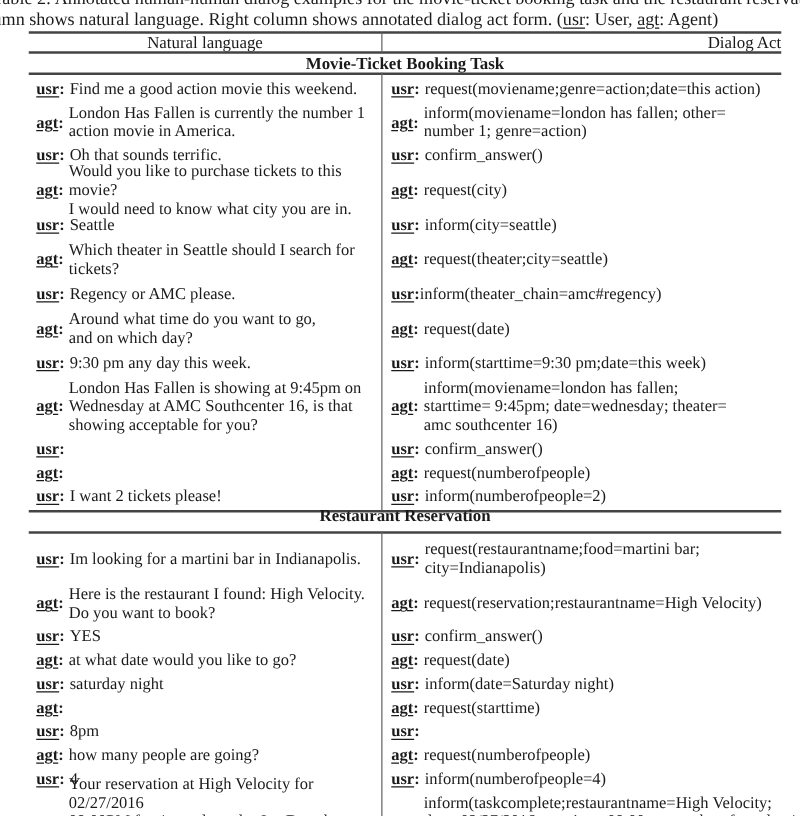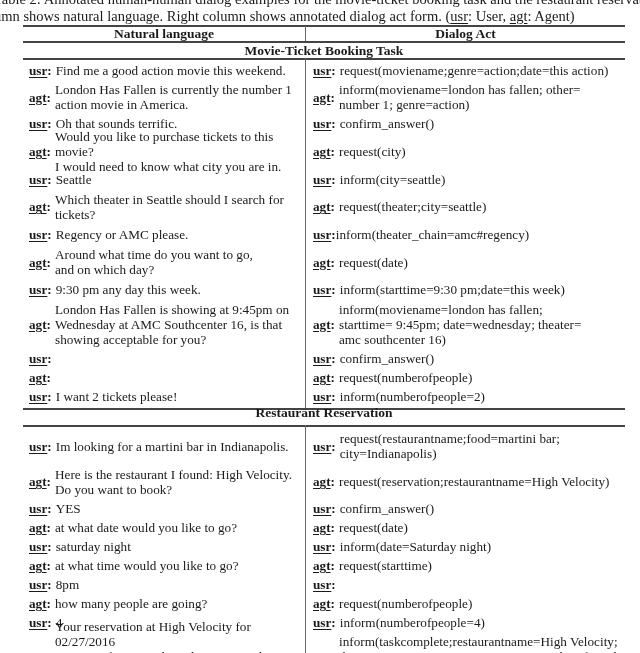--- a/index.html
+++ b/index.html
@@ -4,23 +4,23 @@
 <style>
   html, body { margin:0; padding:0; background:#fff; }
   body { width:640px; height:653px; overflow:hidden; position:relative;
          font-family:"Liberation Serif","DejaVu Serif",serif; color:#1a1a1a; }
   .caption { position:absolute; left:0; white-space:nowrap; font-size:14.5px; line-height:16px; }
   .cap1 { top:-9px; left:-6px; }
   .cap2 { top:8px; left:-6px; }
   .u { text-decoration:underline; text-underline-offset:2px; }
   .table { position:absolute; left:23px; width:602px; top:25px; }
   .rule { position:absolute; left:0; width:602px; height:1.5px; background:#444; }
-  .thead { position:absolute; top:1px; left:0; width:602px; height:15px; font-weight:bold; font-size:13.5px; }
+  .thead { position:absolute; top:1px; left:0; width:602px; height:15px; font-weight:normal; font-size:13.5px; }
   .thead .c1 { position:absolute; left:0; width:282px; text-align:center; }
-  .thead .c2 { position:absolute; left:283px; width:319px; text-align:center; }
+  .thead .c2 { position:absolute; left:283px; width:319px; text-align:right; }
   .section { position:absolute; left:0; width:602px; text-align:center; font-weight:bold; font-size:13.5px; line-height:15px; }
   .vline { position:absolute; left:282px; width:1.2px; background:#666; }
   .row { position:absolute; left:0; width:602px; font-size:13.2px; line-height:15.2px; }
   .cell { position:absolute; display:flex; align-items:center; }
   .cell.l { left:6px; width:274px; }
   .cell.r { left:290px; width:312px; }
   .spk { flex:0 0 auto; margin-right:4px;font-weight:bold; }
   .spk.tight { margin-right:0; }
   .txt { white-space:pre-line; }
 </style>
@@ -229,21 +229,20 @@
         <span class="txt">saturday night</span>
       </div>
       <div class="cell r" style="top: 0px; height: 19px;">
         <span class="spk"><span class="u">usr</span><span>:</span></span>
         <span class="txt">inform(date=Saturday night)</span>
       </div>
     </div>
     <div class="row" style="top: 531px; height: 19px;">
       <div class="cell l" style="top: 0px; height: 19px;">
         <span class="spk"><span class="u">agt</span><span>:</span></span>
-        <span class="txt">at what time would you like to go?</span>
       </div>
       <div class="cell r" style="top: 0px; height: 19px;">
         <span class="spk"><span class="u">agt</span><span>:</span></span>
         <span class="txt">request(starttime)</span>
       </div>
     </div>
     <div class="row" style="top: 550px; height: 19px;">
       <div class="cell l" style="top: 0px; height: 19px;">
         <span class="spk"><span class="u">usr</span><span>:</span></span>
         <span class="txt">8pm</span>

